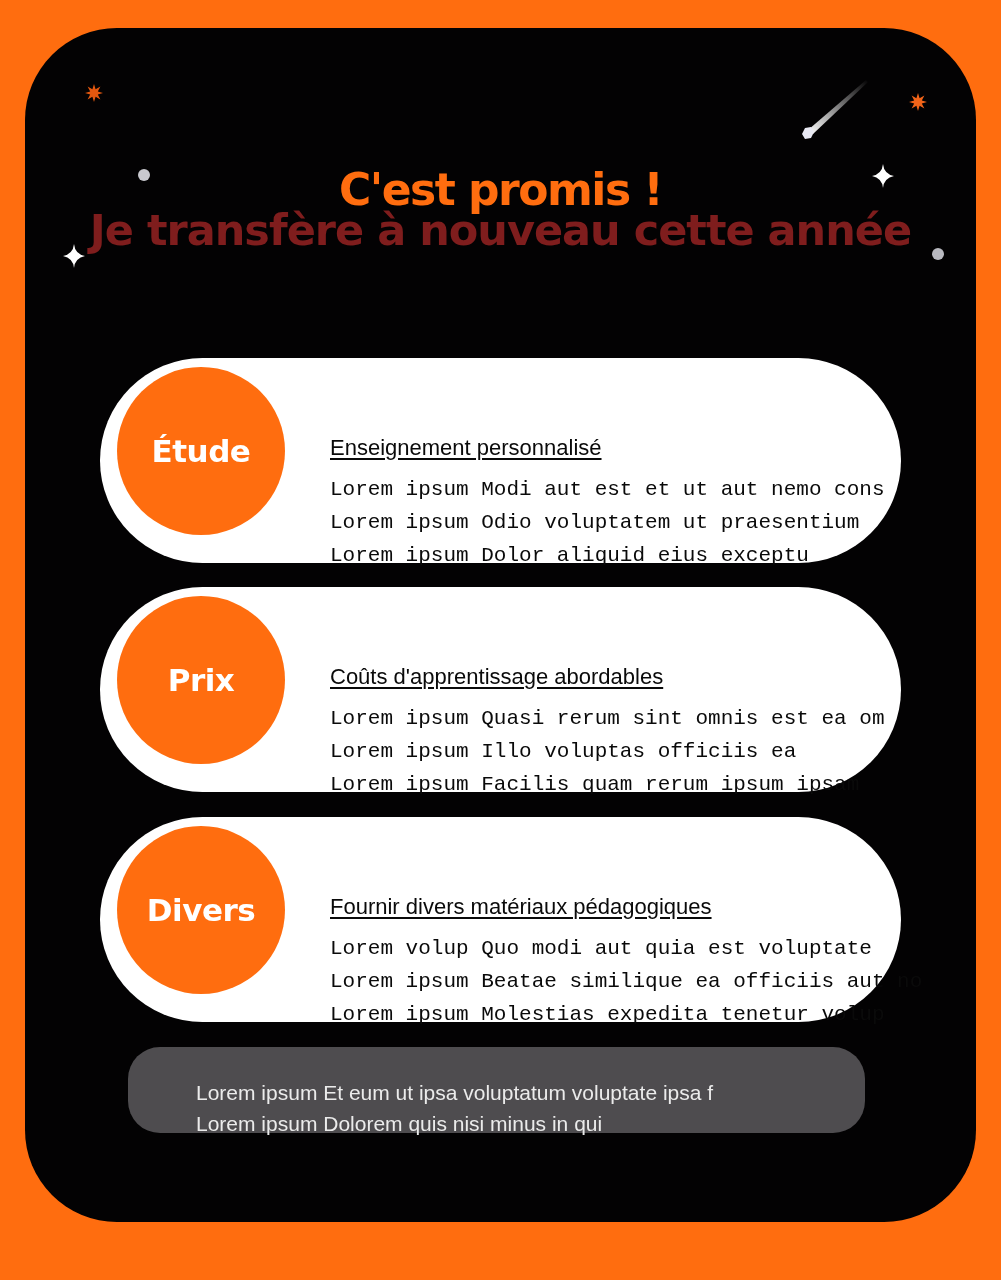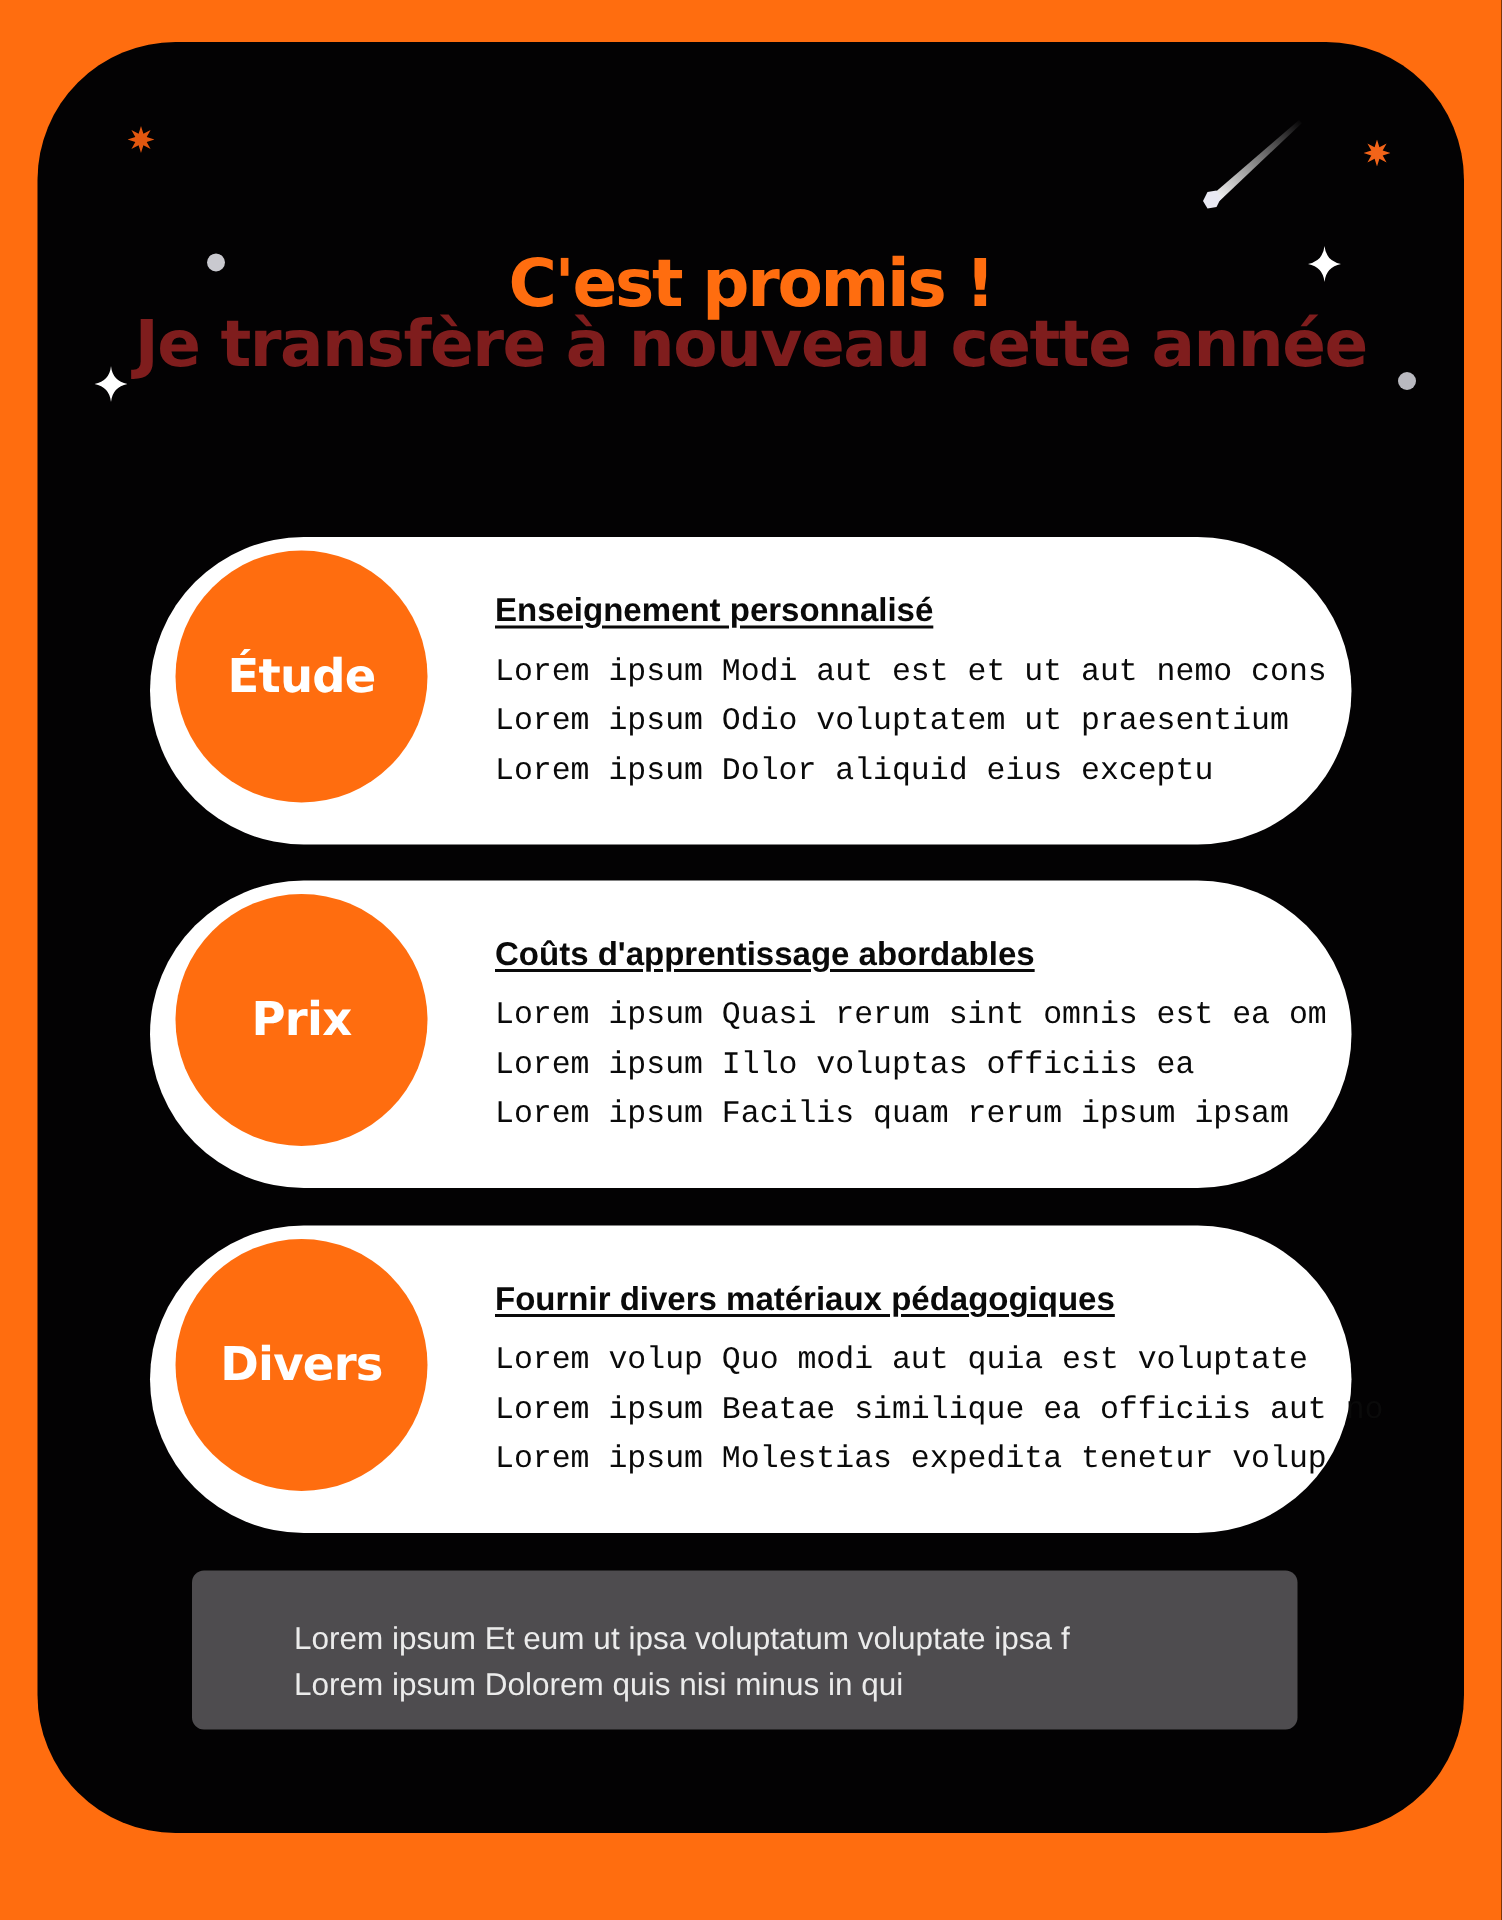--- a/index.html
+++ b/index.html
@@ -61,38 +61,39 @@
       font-size: 31px;
       letter-spacing: -0.5px;
     }
     .card-text {
       position: absolute;
       left: 230px; top: 36px;
       color: #0a0a0a;
     }
     .card-heading {
       font-size: 22px;
-      font-weight: bold;
+      font-weight: normal;
       text-decoration: underline;
       text-underline-offset: 3px;
       margin-bottom: 12px;
       white-space: nowrap;
+      margin-top: 41px;
     }
     .card-line {
       font-size: 21px;
       line-height: 33px;
       white-space: nowrap;
       font-family: Liberation Mono, monospace;
     }
     .note {
       position: absolute;
       left: 128px; top: 1047px;
-      width: 737px; height: 106px;
+      width: 737px; height: 86px;
       background: #4e4c4f;
-      border-radius: 8px;
+      border-radius: 32px;
     }
     .note-text {
       position: absolute;
       left: 68px; top: 30px;
       color: #ebebeb;
       font-size: 21px;
       line-height: 31px;
       white-space: nowrap;
     }
   </style>

